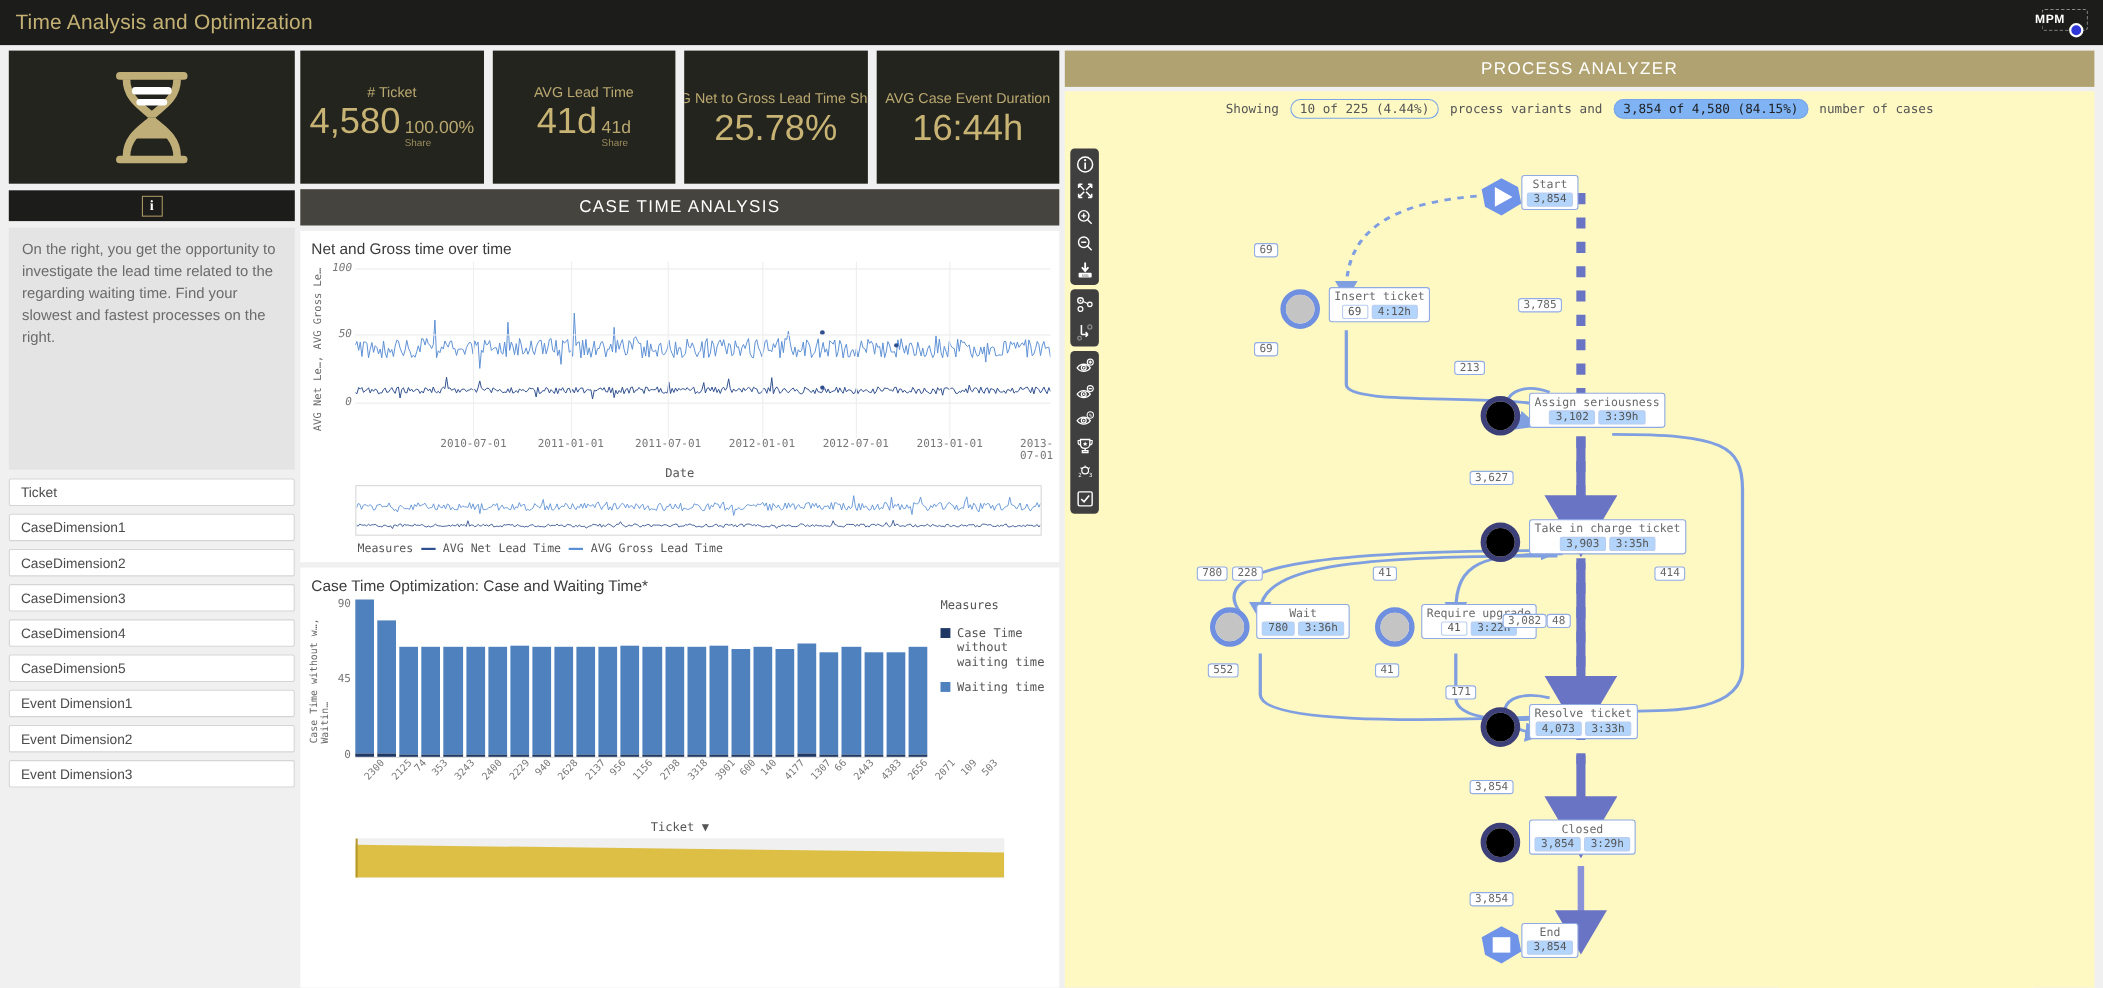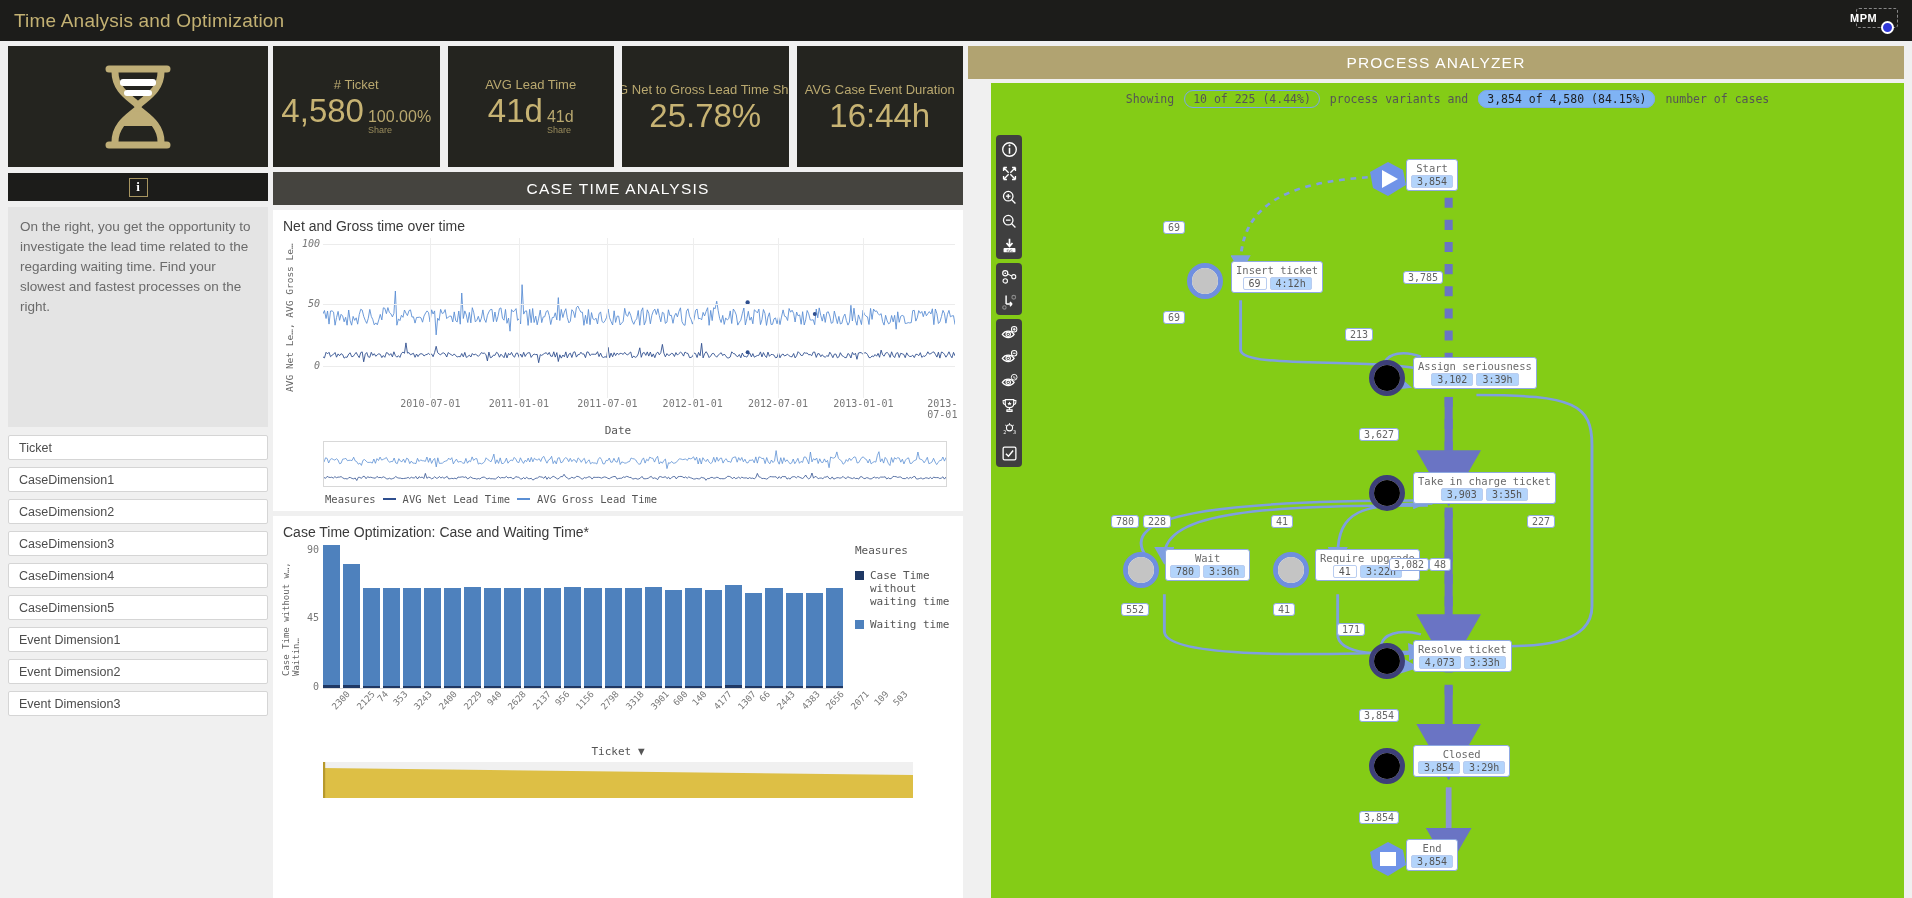--- a/index.html
+++ b/index.html
@@ -141,21 +141,21 @@
   .footnote { font-size: 9.5px; color: #777; font-style: italic; margin: 3px 0 0 2px;
               font-family: "DejaVu Sans Mono", monospace; }
 
   
   .rightcol { flex: 1; margin-right: 8px; display: flex; flex-direction: column; gap: 4px; }
   .pa-header {
     background: #b1a371; color: #ffffff; height: 33px;
     display: flex; align-items: center; justify-content: center;
     font-size: 15.5px; letter-spacing: 1.2px;
   }
-  .pa-body { background: #84cc16; flex: 1; position: relative; overflow: hidden; margin-left: 23px; }
+  .pa-body { background: #fef9c3; flex: 1; position: relative; overflow: hidden; }
   .showing-bar {
     text-align: center; padding-top: 9px; font-size: 11.5px; color: #555;
     font-family: "DejaVu Sans Mono", monospace;
   }
   .pill { border: 1px solid #7ba7e8; border-radius: 9px; padding: 1px 8px; margin: 0 3px; }
   .pill.filled { background: #7fb3f4; color: #1d1d1d; }
 
   .toolbar {
     position: absolute; left: 5px; top: 52px; width: 26px;
     display: flex; flex-direction: column; gap: 4px;
@@ -775,21 +775,21 @@
           <span class="vals">
               <span class="chip blue">3,854</span>
             </span>
         </div>
 
         <div class="edge-badge" style="left:172px;top:138px">69</div>
         <div class="edge-badge" style="left:412px;top:188px">3,785</div>
         <div class="edge-badge" style="left:172px;top:228px">69</div>
         <div class="edge-badge" style="left:354px;top:245px">213</div>
         <div class="edge-badge" style="left:368px;top:345px">3,627</div>
-        <div class="edge-badge" style="left:536px;top:432px">227</div>
+        <div class="edge-badge" style="left:536px;top:432px">414</div>
         <div class="edge-badge" style="left:120px;top:432px">780</div>
         <div class="edge-badge" style="left:152px;top:432px">228</div>
         <div class="edge-badge" style="left:280px;top:432px">41</div>
         <div class="edge-badge" style="left:398px;top:475px">3,082</div>
         <div class="edge-badge" style="left:438px;top:475px">48</div>
         <div class="edge-badge" style="left:130px;top:520px">552</div>
         <div class="edge-badge" style="left:282px;top:520px">41</div>
         <div class="edge-badge" style="left:346px;top:540px">171</div>
         <div class="edge-badge" style="left:368px;top:626px">3,854</div>
         <div class="edge-badge" style="left:368px;top:728px">3,854</div>

